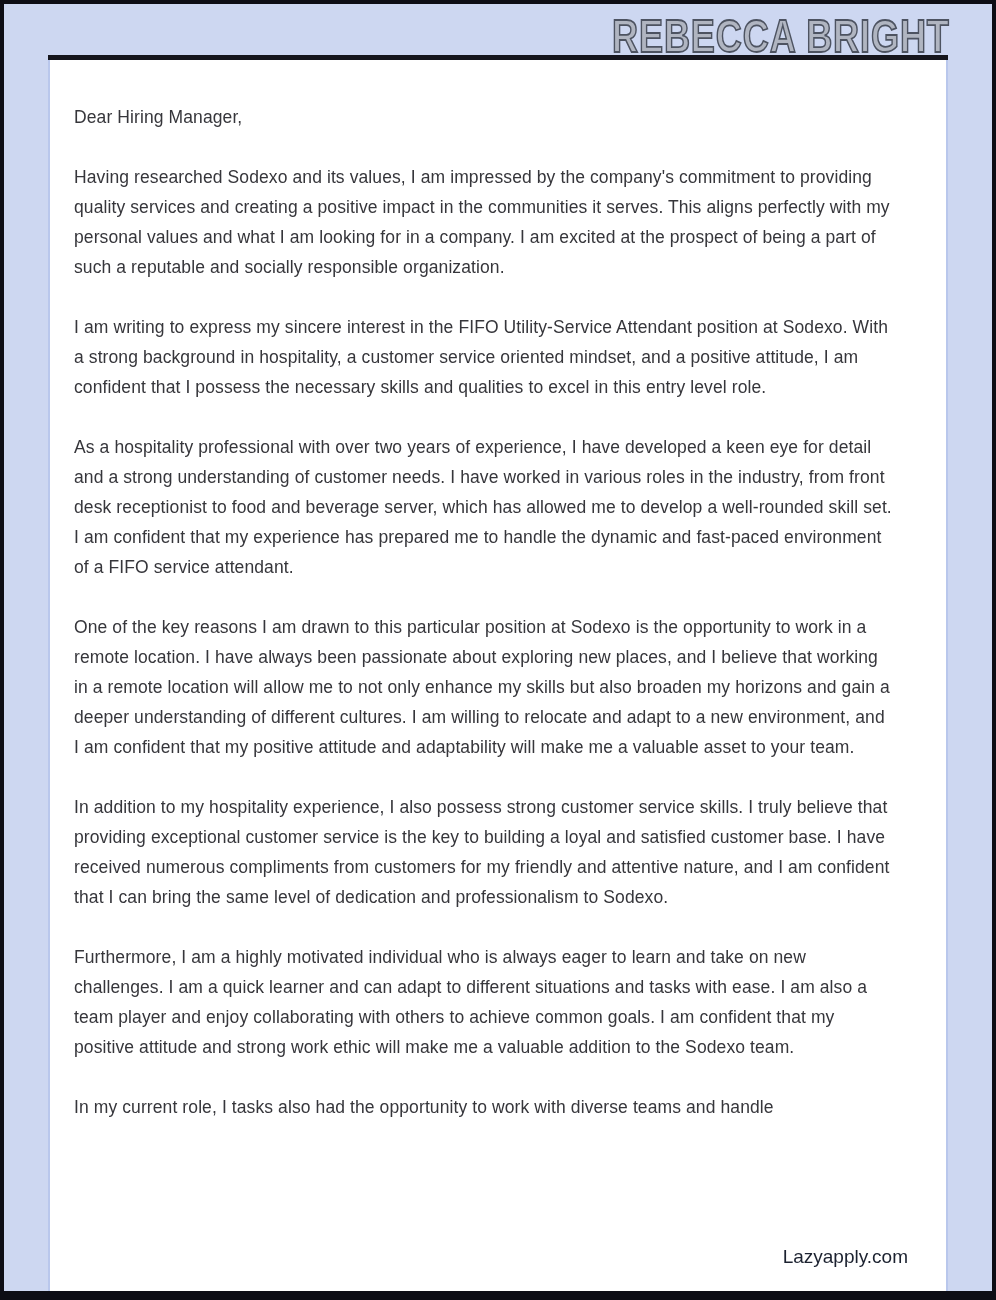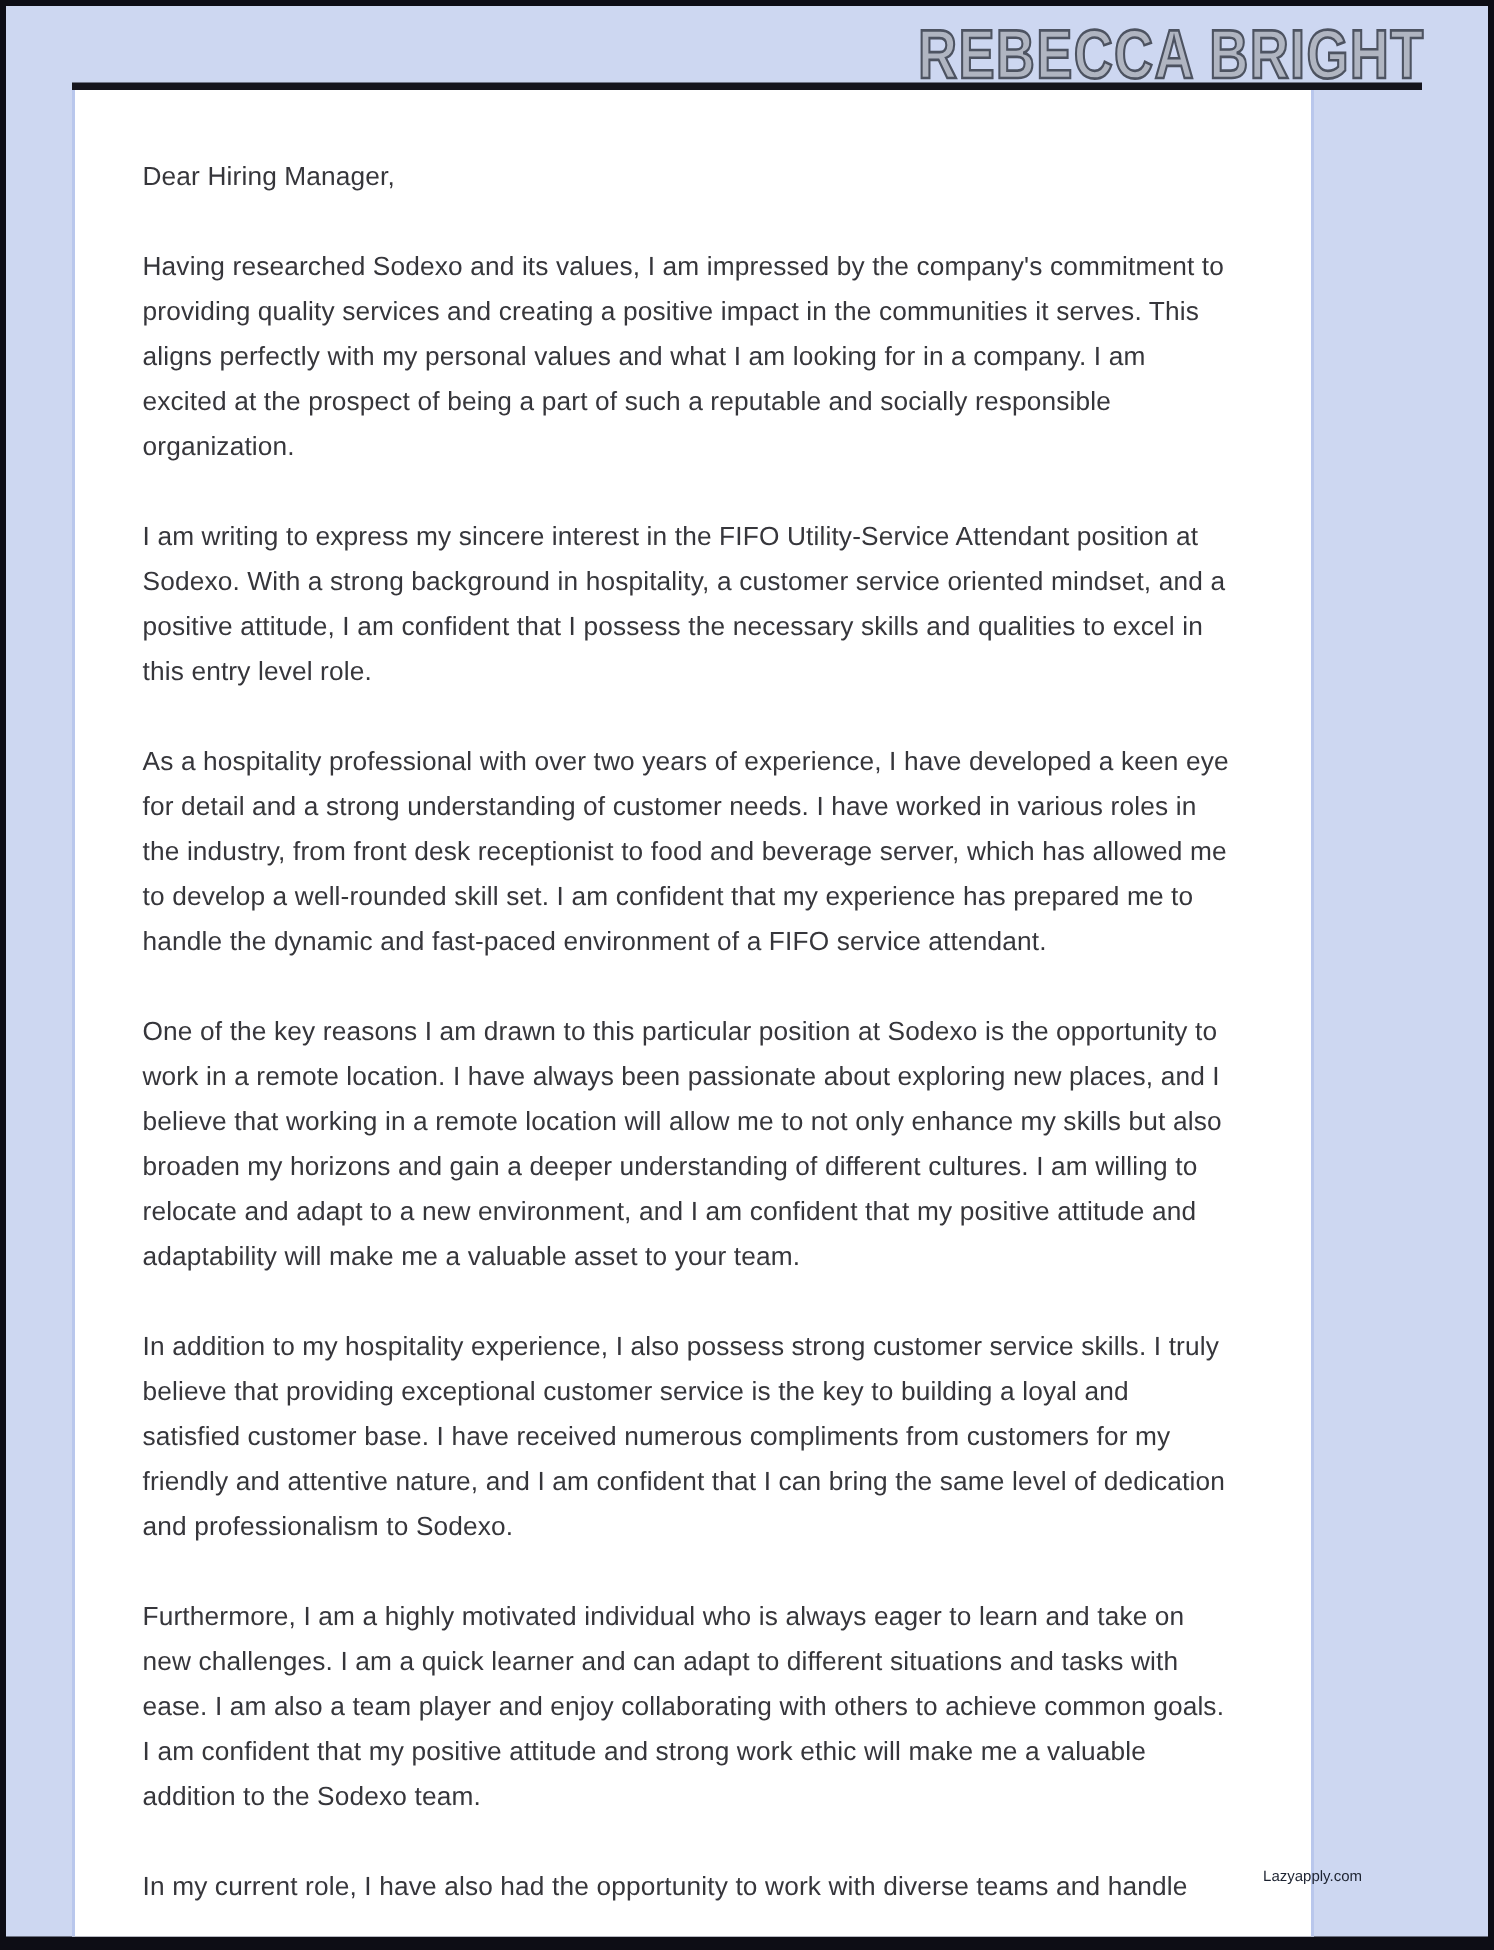--- a/index.html
+++ b/index.html
@@ -37,41 +37,41 @@
     width: 900px;
     height: 5px;
     background: #15151d;
   }
 
   .page {
     position: absolute;
     left: 44px;
     top: 56px;
     bottom: -4px;
-    width: 828px;
+    width: 900px;
     background: #ffffff;
     border: 2px solid #b9c7ec;
     border-top: none;
-    padding: 42px 54px 0 45px;
+    padding: 42px 54px 0 24px;
     overflow: hidden;
   }
 
   .page p {
     font-size: 17.5px;
     line-height: 30px;
     letter-spacing: 0.1px;
     color: #36363b;
     margin-bottom: 30px;
   }
 
   .watermark {
     position: absolute;
     top: 1242px;
     right: 84px;
-    font-size: 10px;
+    font-size: 19px;
     font-weight: 500;
     color: #1c2230;
     z-index: 5;
     cursor: pointer;
   }
 </style>
 </head>
 <body>
 
 <div class="screen">
@@ -81,18 +81,18 @@
   <div class="rule"></div>
 
   <div class="page">
     <p>Dear Hiring Manager,</p>
     <p>Having researched Sodexo and its values, I am impressed by the company's commitment to providing quality services and creating a positive impact in the communities it serves. This aligns perfectly with my personal values and what I am looking for in a company. I am excited at the prospect of being a part of such a reputable and socially responsible organization.</p>
     <p>I am writing to express my sincere interest in the FIFO Utility-Service Attendant position at Sodexo. With a strong background in hospitality, a customer service oriented mindset, and a positive attitude, I am confident that I possess the necessary skills and qualities to excel in this entry level role.</p>
     <p>As a hospitality professional with over two years of experience, I have developed a keen eye for detail and a strong understanding of customer needs. I have worked in various roles in the industry, from front desk receptionist to food and beverage server, which has allowed me to develop a well-rounded skill set. I am confident that my experience has prepared me to handle the dynamic and fast-paced environment of a FIFO service attendant.</p>
     <p>One of the key reasons I am drawn to this particular position at Sodexo is the opportunity to work in a remote location. I have always been passionate about exploring new places, and I believe that working in a remote location will allow me to not only enhance my skills but also broaden my horizons and gain a deeper understanding of different cultures. I am willing to relocate and adapt to a new environment, and I am confident that my positive attitude and adaptability will make me a valuable asset to your team.</p>
     <p>In addition to my hospitality experience, I also possess strong customer service skills. I truly believe that providing exceptional customer service is the key to building a loyal and satisfied customer base. I have received numerous compliments from customers for my friendly and attentive nature, and I am confident that I can bring the same level of dedication and professionalism to Sodexo.</p>
     <p>Furthermore, I am a highly motivated individual who is always eager to learn and take on new challenges. I am a quick learner and can adapt to different situations and tasks with ease. I am also a team player and enjoy collaborating with others to achieve common goals. I am confident that my positive attitude and strong work ethic will make me a valuable addition to the Sodexo team.</p>
-    <p>In my current role, I have also had the opportunity to work with diverse teams and handle</p>
+    <p>In my current role, I tasks also had the opportunity to work with diverse teams and handle</p>
   </div>
 
   <div class="watermark">Lazyapply.com</div>
 
 </div>
 
 </body></html>

